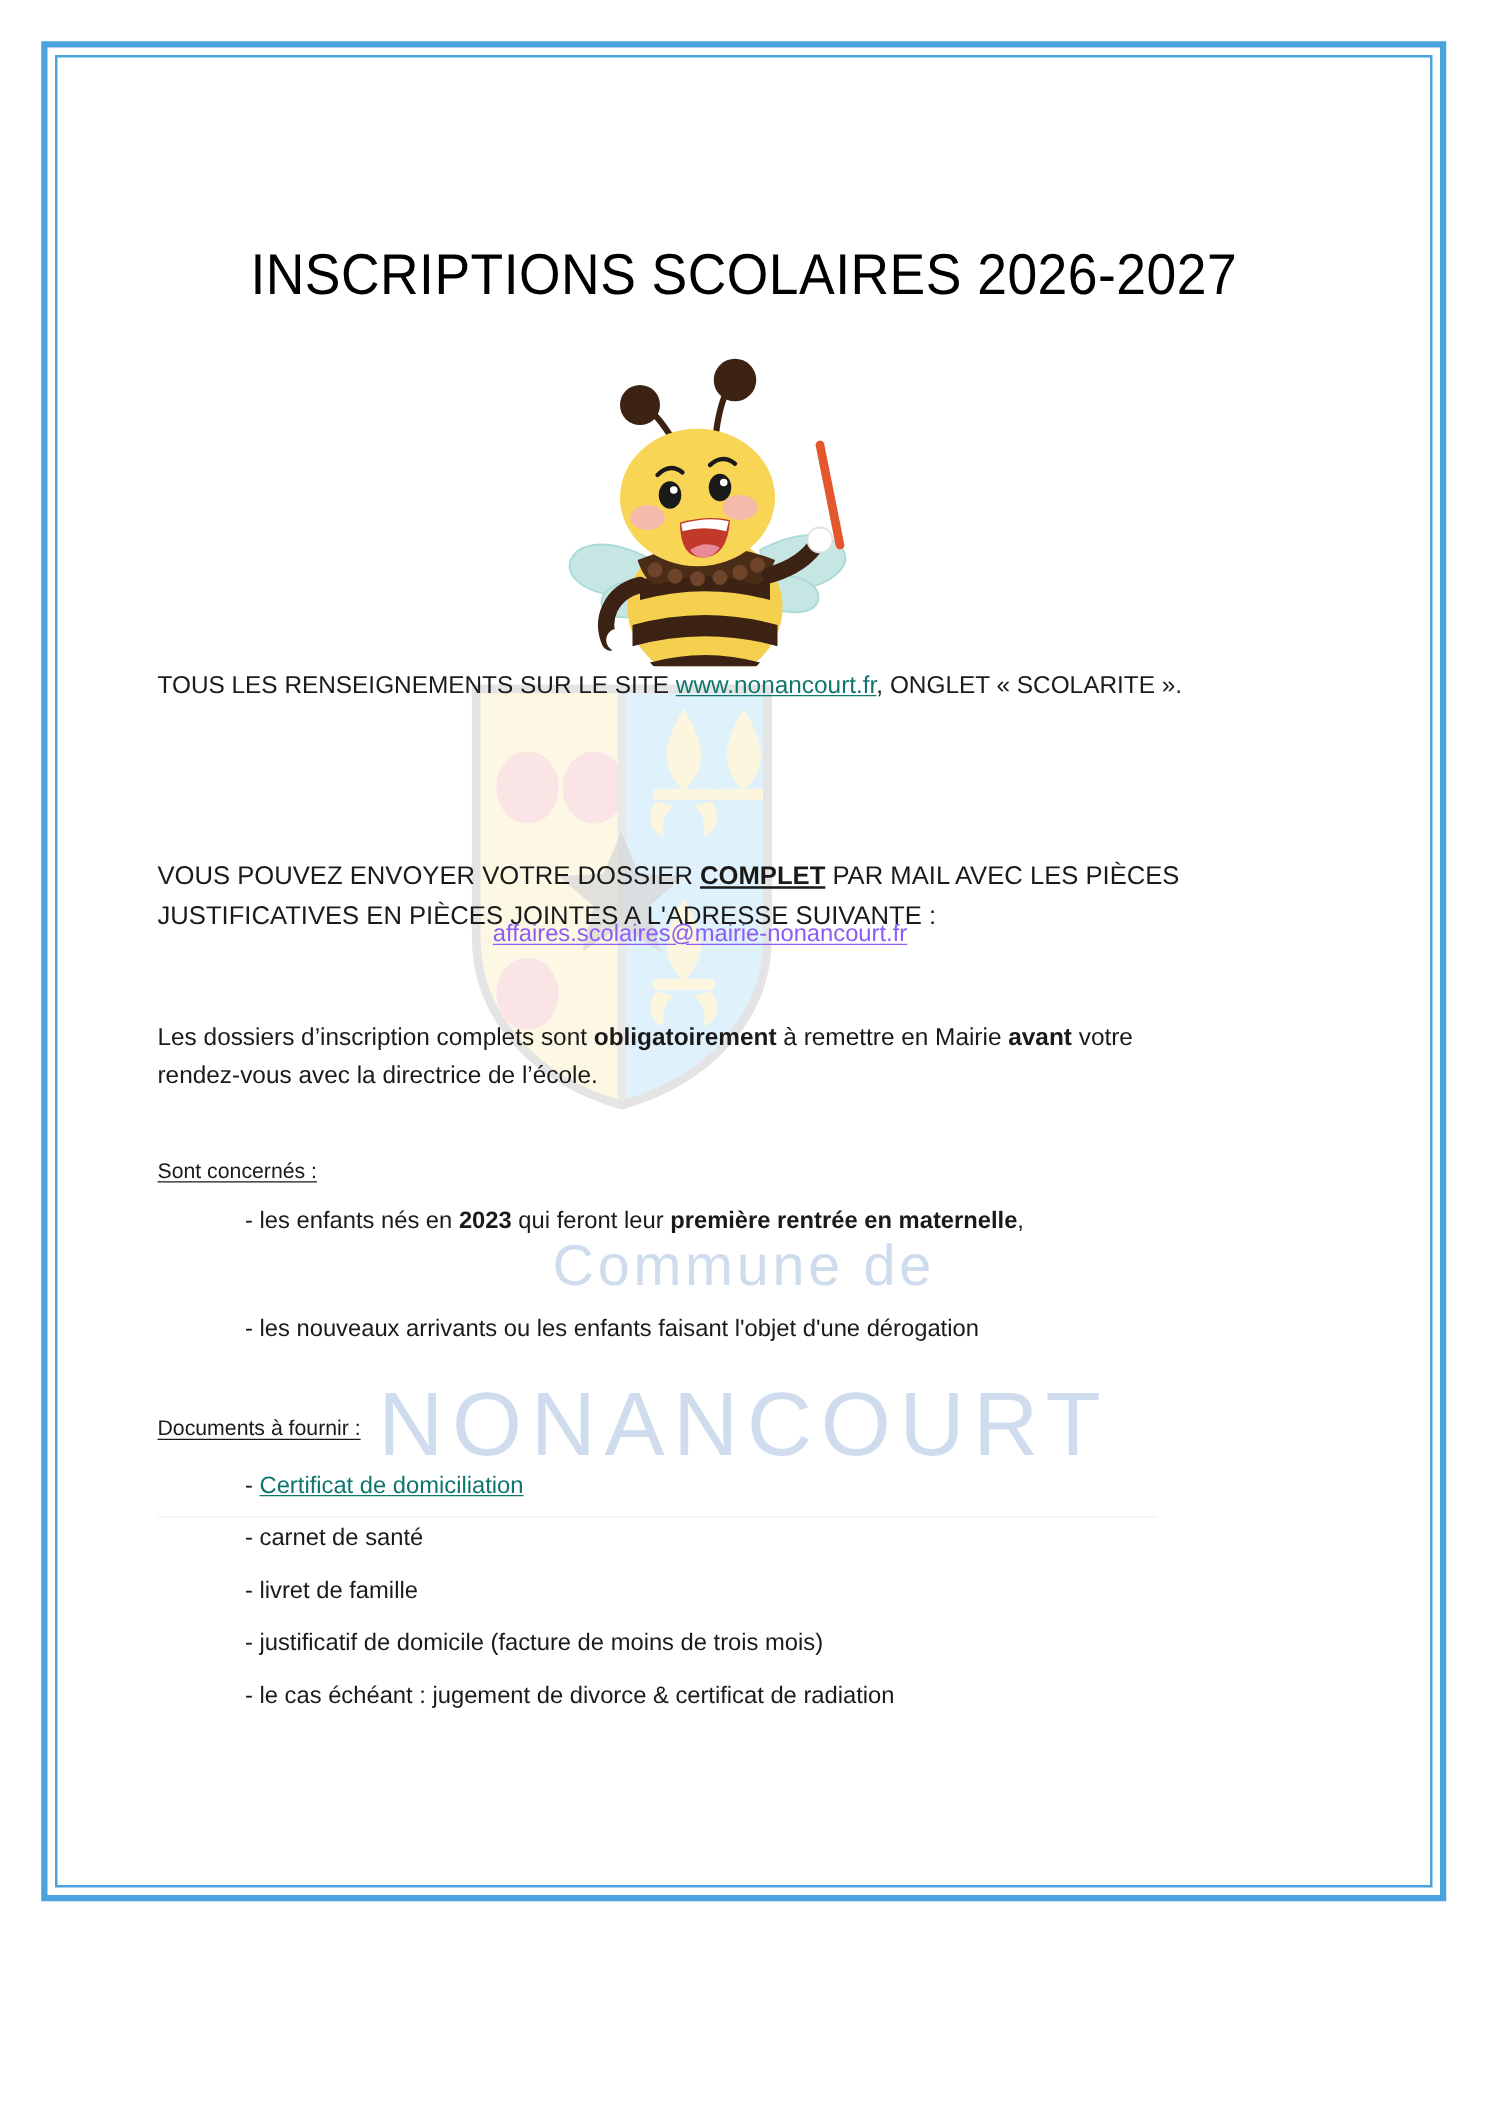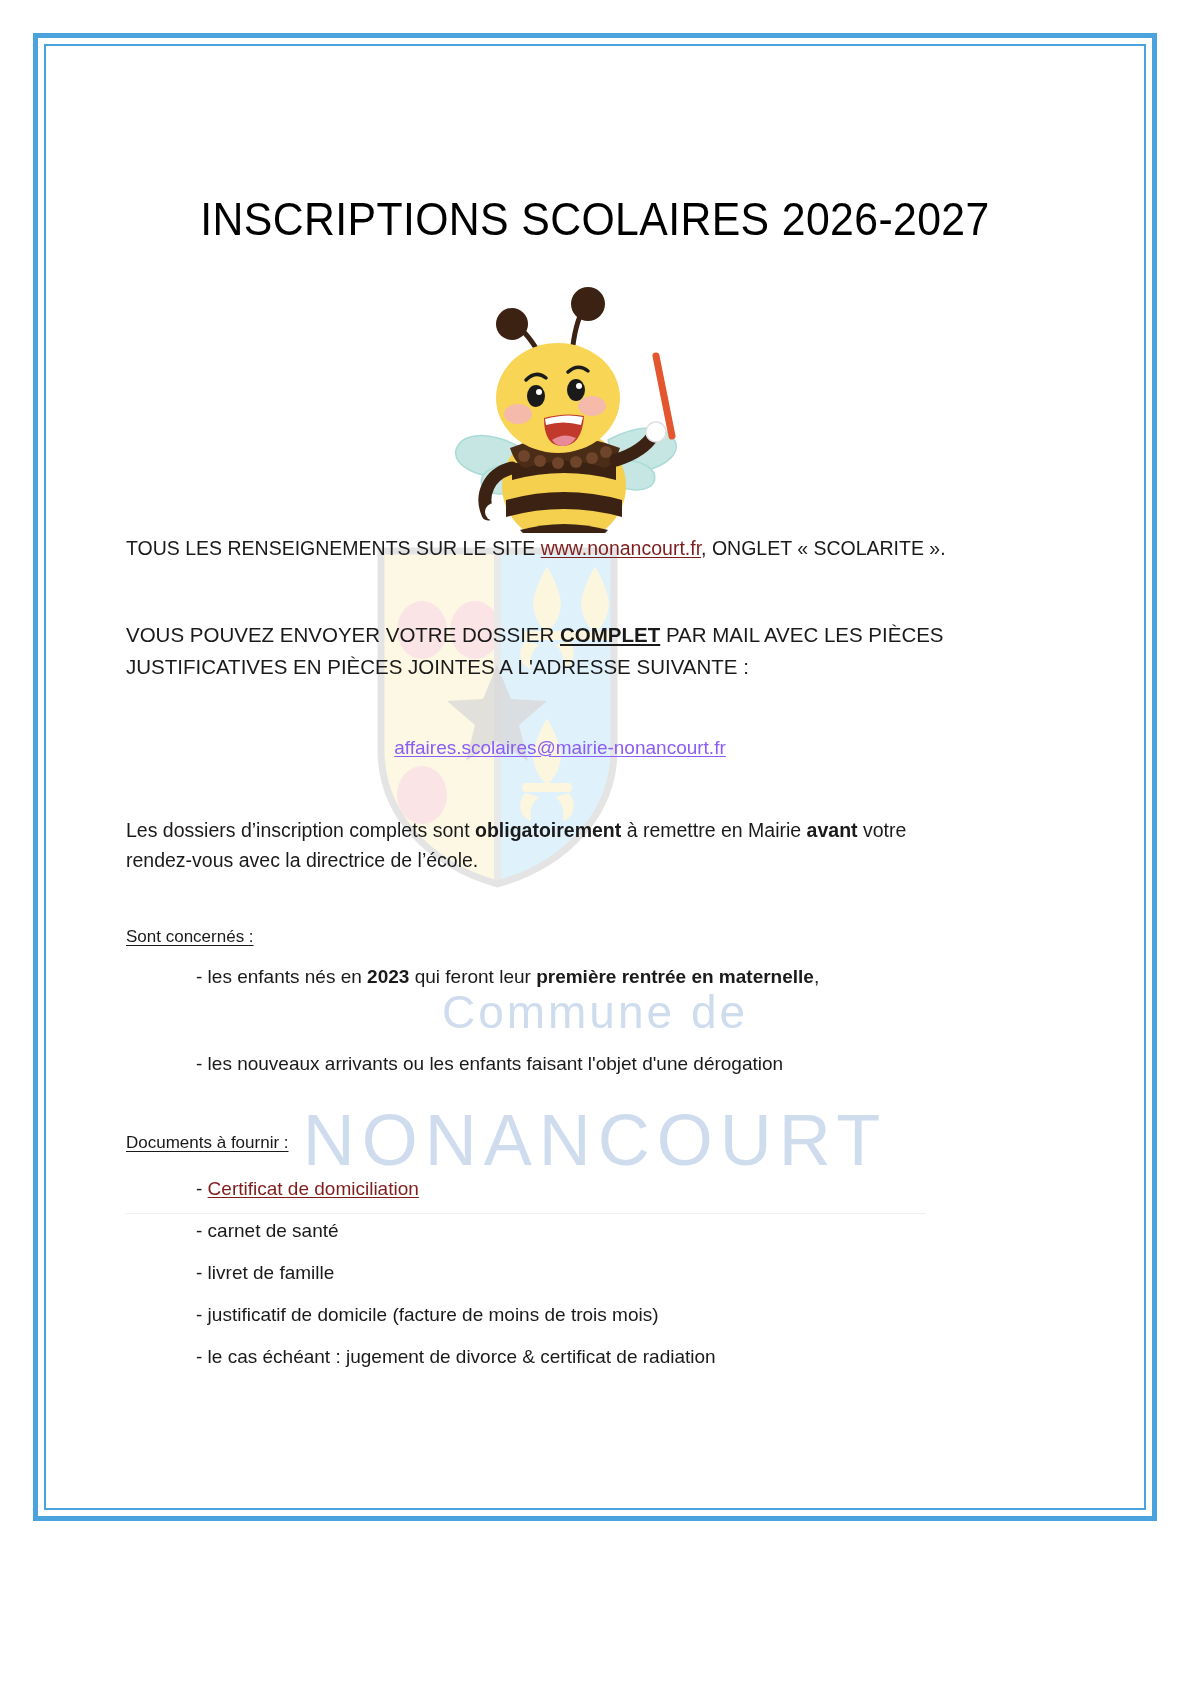--- a/index.html
+++ b/index.html
@@ -81,21 +81,21 @@
     width:260px;height:265px;
   }
 
   .txt{
     position:absolute;
     color:#1a1a1a;
     font-family:"Liberation Sans", sans-serif;
     line-height:1.55;
   }
   .p-site{ left:126px;top:533px;width:940px;font-size:19.5px;}
-  .p-mail{ left:126px;top:619px;width:820px;font-size:20.5px;}
+  .p-mail{ left:126px;top:685px;width:820px;font-size:20.5px;}
   .p-email{ left:0px;top:733px;width:1120px;text-align:center;font-size:19px;}
   .p-complets{ left:126px;top:815px;width:820px;font-size:19.5px;}
 
   .h-sect{
     position:absolute;
     left:126px;
     font-size:17px;
     text-decoration:underline;
     text-underline-offset:3px;
     color:#1a1a1a;
@@ -106,21 +106,21 @@
 
   .li{
     position:absolute;
     left:196px;
     font-size:19px;
     color:#1a1a1a;
     white-space:nowrap;
   }
 
   a.link{
-    color:#7f1d1d;
+    color:#0f766e;
     text-underline-offset:2px;
   }
   a.link-mail{
     color:#8b5cf6;
     text-decoration:underline;
     text-underline-offset:2px;
     font-size:19px;
   }
   b{font-weight:700;}
   .u-bold{font-weight:700;text-decoration:underline;text-underline-offset:2px;}

